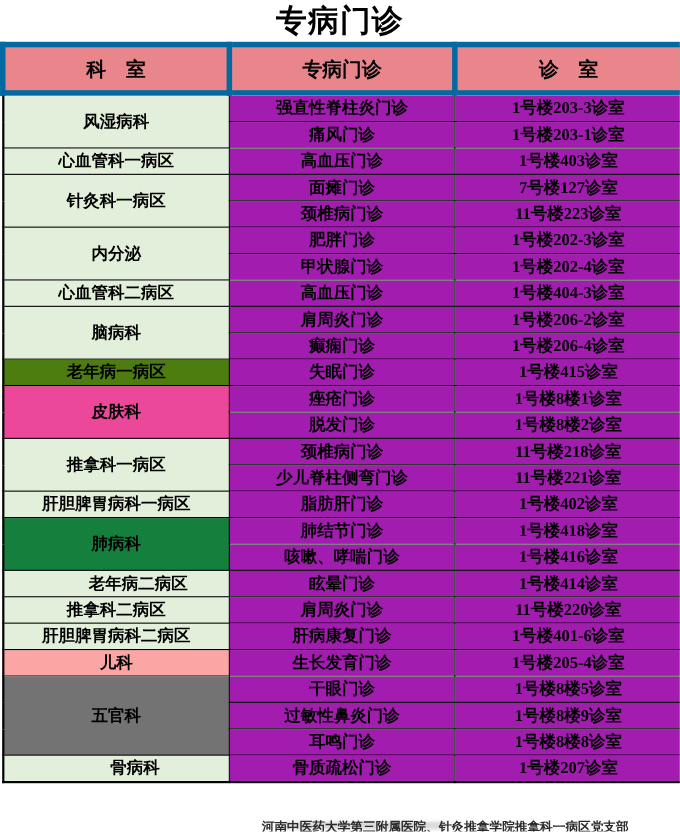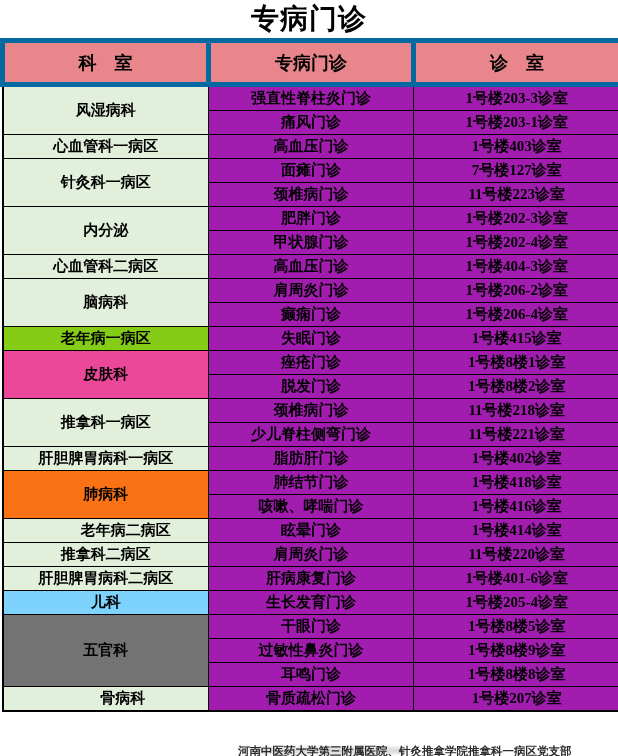--- a/index.html
+++ b/index.html
@@ -143,21 +143,21 @@
       <tr>
         <td class="dept" rowspan="2" style="background: rgb(226, 239, 218);">脑病科</td>
         <td class="clinic">肩周炎门诊</td>
         <td class="room">1号楼206-2诊室</td>
       </tr>
       <tr>
         <td class="clinic">癫痫门诊</td>
         <td class="room">1号楼206-4诊室</td>
       </tr>
       <tr>
-        <td class="dept" rowspan="1" style="background: #84cc16; margin-left: 11px;">老年病一病区</td>
+        <td class="dept" rowspan="1" style="background: #4d7c0f; margin-left: 11px;">老年病一病区</td>
         <td class="clinic">失眠门诊</td>
         <td class="room">1号楼415诊室</td>
       </tr>
       <tr>
         <td class="dept" rowspan="2" style="background: #ec4899;">皮肤科</td>
         <td class="clinic">痤疮门诊</td>
         <td class="room">1号楼8楼1诊室</td>
       </tr>
       <tr>
         <td class="clinic">脱发门诊</td>
@@ -171,21 +171,21 @@
       <tr>
         <td class="clinic">少儿脊柱侧弯门诊</td>
         <td class="room">11号楼221诊室</td>
       </tr>
       <tr>
         <td class="dept" rowspan="1" style="background: rgb(226, 239, 218);">肝胆脾胃病科一病区</td>
         <td class="clinic">脂肪肝门诊</td>
         <td class="room">1号楼402诊室</td>
       </tr>
       <tr>
-        <td class="dept" rowspan="2" style="background: #f97316;">肺病科</td>
+        <td class="dept" rowspan="2" style="background: #15803d;">肺病科</td>
         <td class="clinic">肺结节门诊</td>
         <td class="room">1号楼418诊室</td>
       </tr>
       <tr>
         <td class="clinic">咳嗽、哮喘门诊</td>
         <td class="room">1号楼416诊室</td>
       </tr>
       <tr>
         <td class="dept" rowspan="1" style="background: rgb(226, 239, 218); padding-left: 42px;">老年病二病区</td>
         <td class="clinic">眩晕门诊</td>
@@ -195,21 +195,21 @@
         <td class="dept" rowspan="1" style="background: rgb(226, 239, 218);">推拿科二病区</td>
         <td class="clinic">肩周炎门诊</td>
         <td class="room">11号楼220诊室</td>
       </tr>
       <tr>
         <td class="dept" rowspan="1" style="background: rgb(226, 239, 218);">肝胆脾胃病科二病区</td>
         <td class="clinic">肝病康复门诊</td>
         <td class="room">1号楼401-6诊室</td>
       </tr>
       <tr>
-        <td class="dept" rowspan="1" style="background: #7dd3fc;">儿科</td>
+        <td class="dept" rowspan="1" style="background: #fca5a5;">儿科</td>
         <td class="clinic">生长发育门诊</td>
         <td class="room">1号楼205-4诊室</td>
       </tr>
       <tr>
         <td class="dept" rowspan="3" style="background: #737373;">五官科</td>
         <td class="clinic">干眼门诊</td>
         <td class="room">1号楼8楼5诊室</td>
       </tr>
       <tr>
         <td class="clinic">过敏性鼻炎门诊</td>

